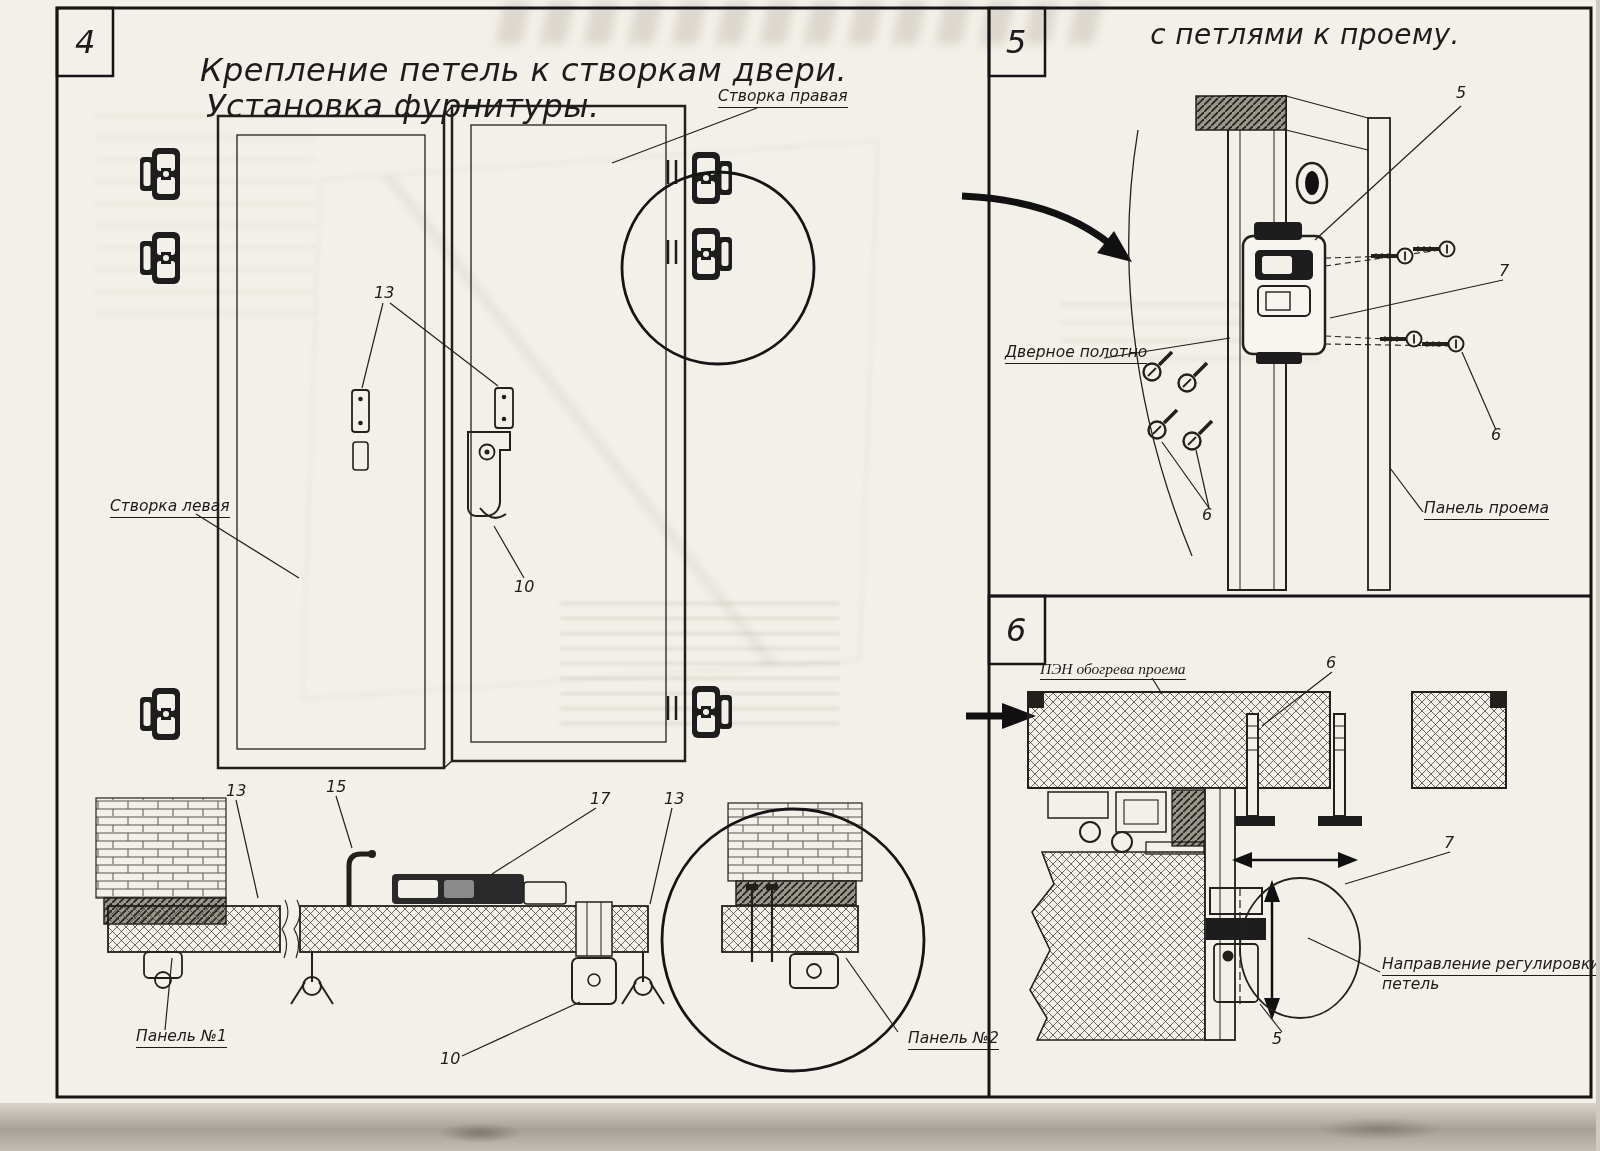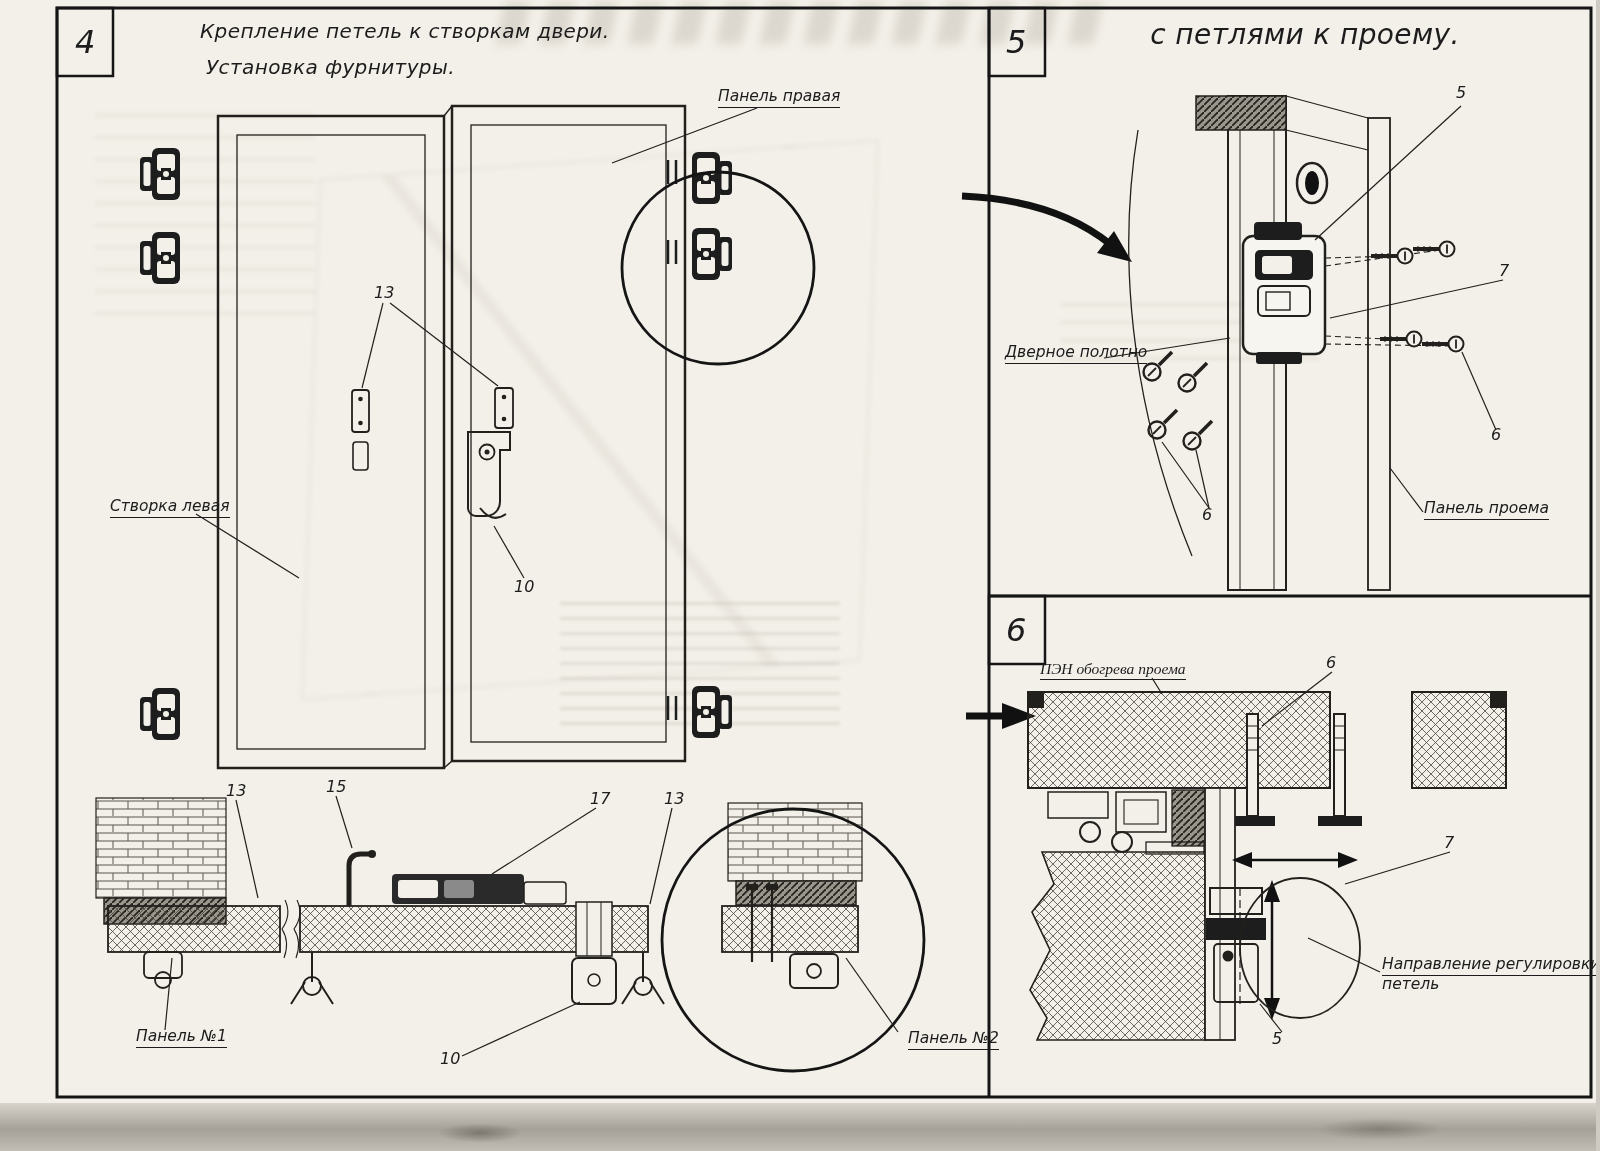--- a/index.html
+++ b/index.html
@@ -4,21 +4,21 @@
 <style>
   * { margin:0; padding:0; box-sizing:border-box; }
   html,body { background:#8d8a83; }
   .page {
     position:relative; width:1600px; height:1151px;
     background:#f3f0e9; overflow:hidden;
     font-family:"DejaVu Sans", sans-serif; color:#1c1c1c;
   }
   svg.art { position:absolute; left:0; top:0; width:1600px; height:1151px; }
   .lbl { position:absolute; font-style:italic; white-space:nowrap; line-height:1.15; }
-  .title { font-size:20px; letter-spacing:.4px; }
+  .title { font-size:32px; letter-spacing:.4px;margin-top:32px; }
   .title-block { position:absolute; font-style:italic; font-size:28px; text-align:center; letter-spacing:.4px; }
   .panel-num { font-size:32px; }
   .small { font-size:15.5px; }
   .ref { font-size:16px; }
   .ul { border-bottom:1.5px solid #1c1c1c; padding-bottom:1px; }
   .ghost { position:absolute; pointer-events:none; }
   .g-top {
     left:500px; top:2px; width:600px; height:42px; opacity:.38; filter:blur(5px);
     background:repeating-linear-gradient(90deg, rgba(135,125,108,.55) 0 26px, transparent 26px 44px);
     transform:skewX(-12deg);
@@ -357,21 +357,21 @@
   <div class="lbl panel-num" style="left:1006px; top:612px;">6</div>
 
   <div class="lbl title" style="left:200px; top:20px;">Крепление петель к створкам двери.</div>
   <div class="lbl title" style="left:206px; top:56px;">Установка фурнитуры.</div>
 
   <div class="title-block" style="left:1055px; top:18px; width:500px;">
     <div>с петлями к проему.</div>
   </div>
 
 
-  <div class="lbl small ul" style="left:718px; top:88px;">Панель правая</div>
+  <div class="lbl small ul" style="left:718px; top:88px;">Створка правая</div>
   <div class="lbl small ul" style="left:110px; top:498px;">Створка левая</div>
   <div class="lbl ref" style="left:374px; top:284px;">13</div>
   <div class="lbl ref" style="left:514px; top:578px;">10</div>
   <div class="lbl ref" style="left:226px; top:782px;">13</div>
   <div class="lbl ref" style="left:326px; top:778px;">15</div>
   <div class="lbl ref" style="left:590px; top:790px;">17</div>
   <div class="lbl ref" style="left:664px; top:790px;">13</div>
   <div class="lbl ref" style="left:440px; top:1050px;">10</div>
   <div class="lbl small ul" style="left:136px; top:1028px;">Панель №1</div>
   <div class="lbl small ul" style="left:890px; top:1030px;margin-left:18px;">Панель №2</div>

